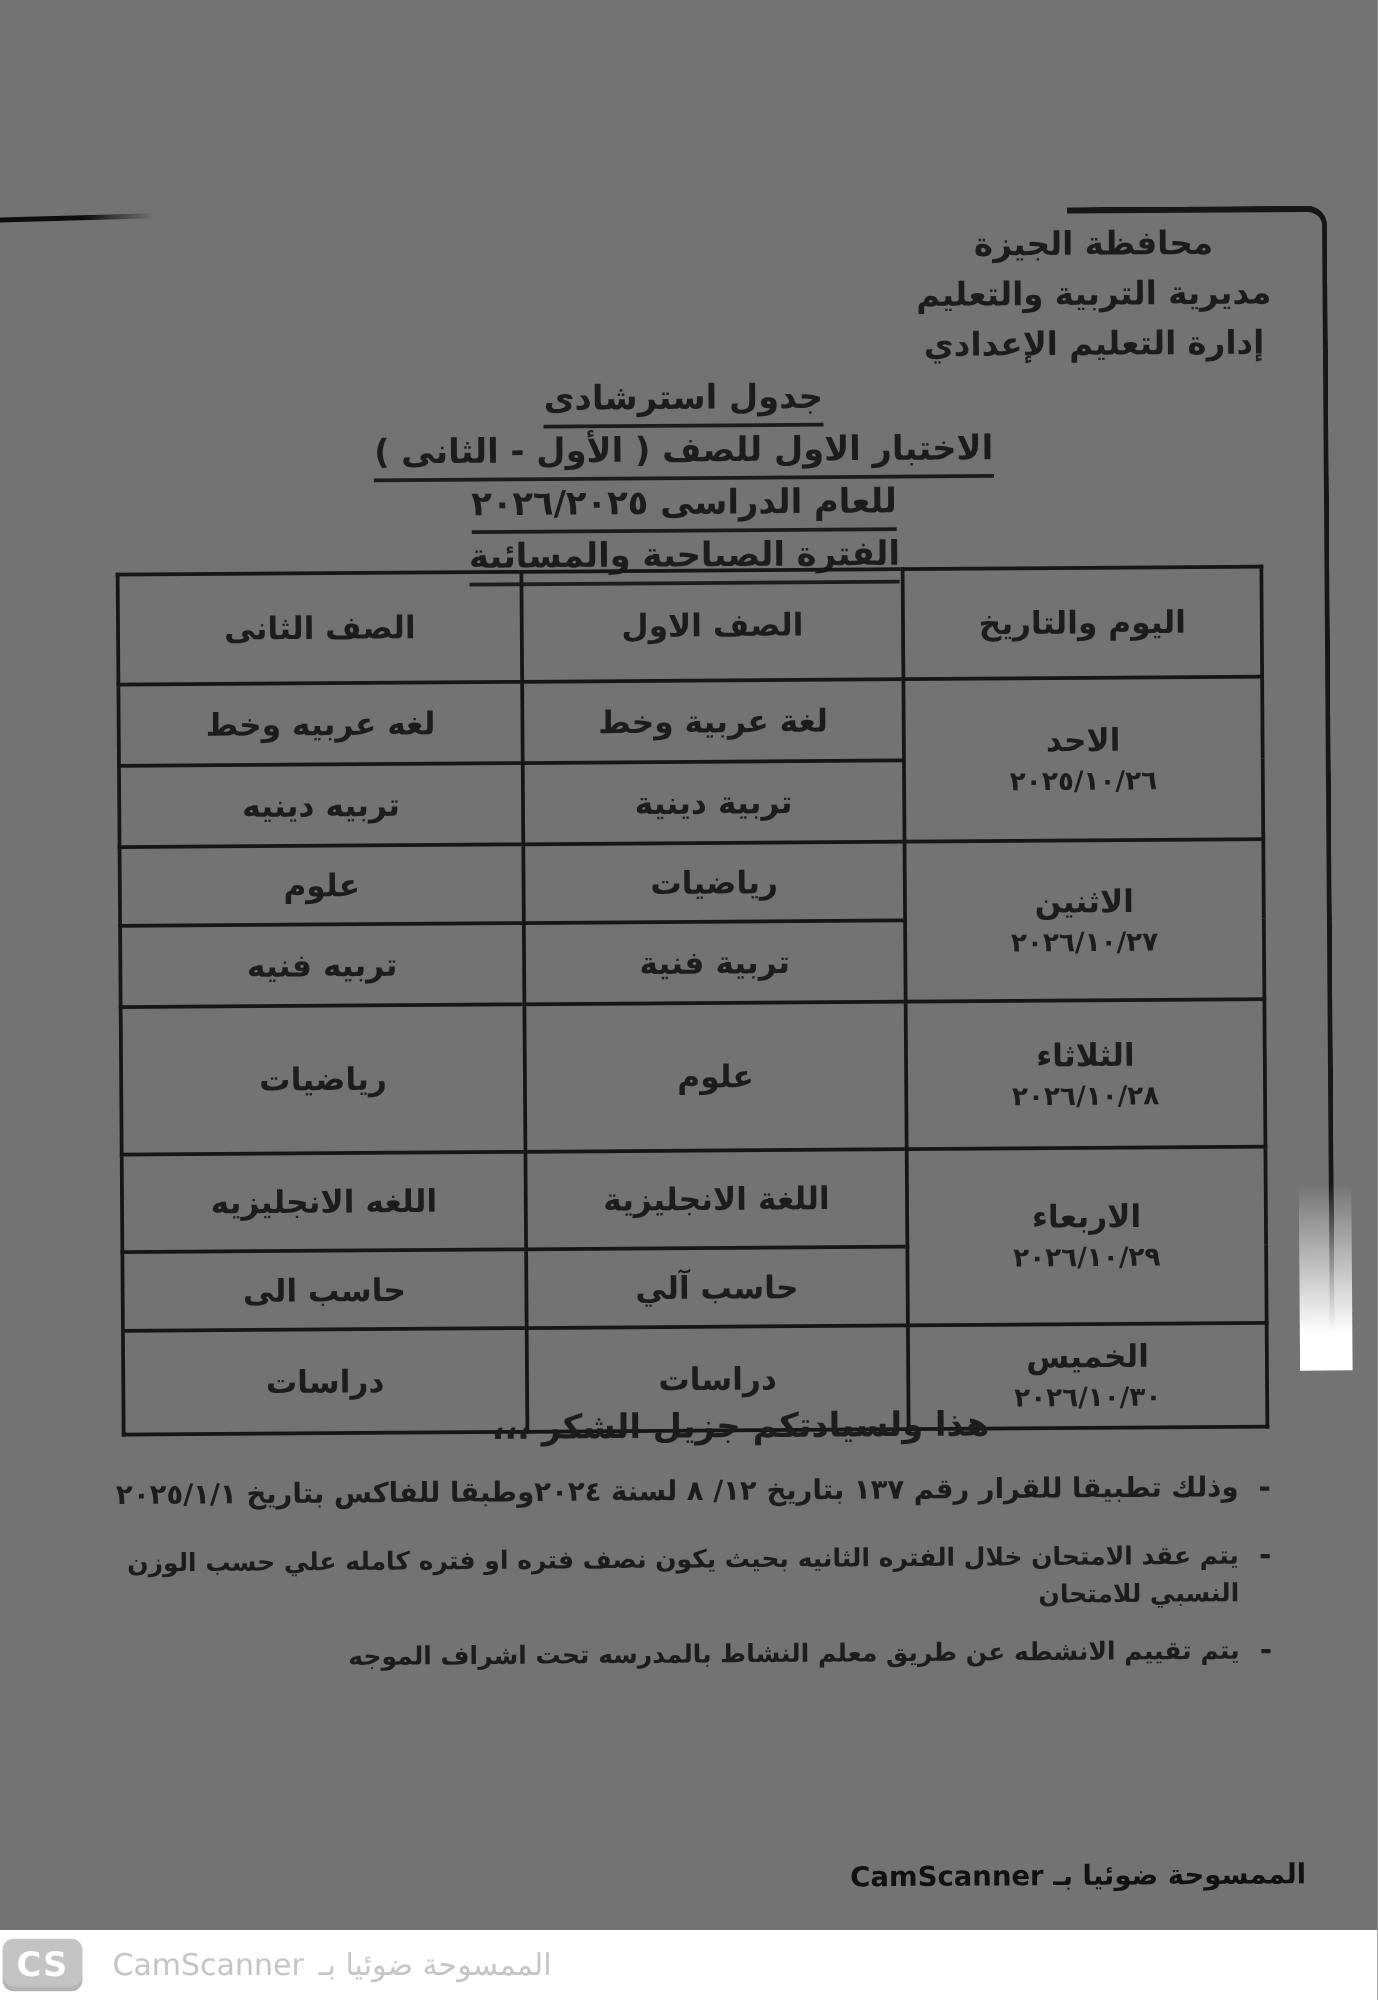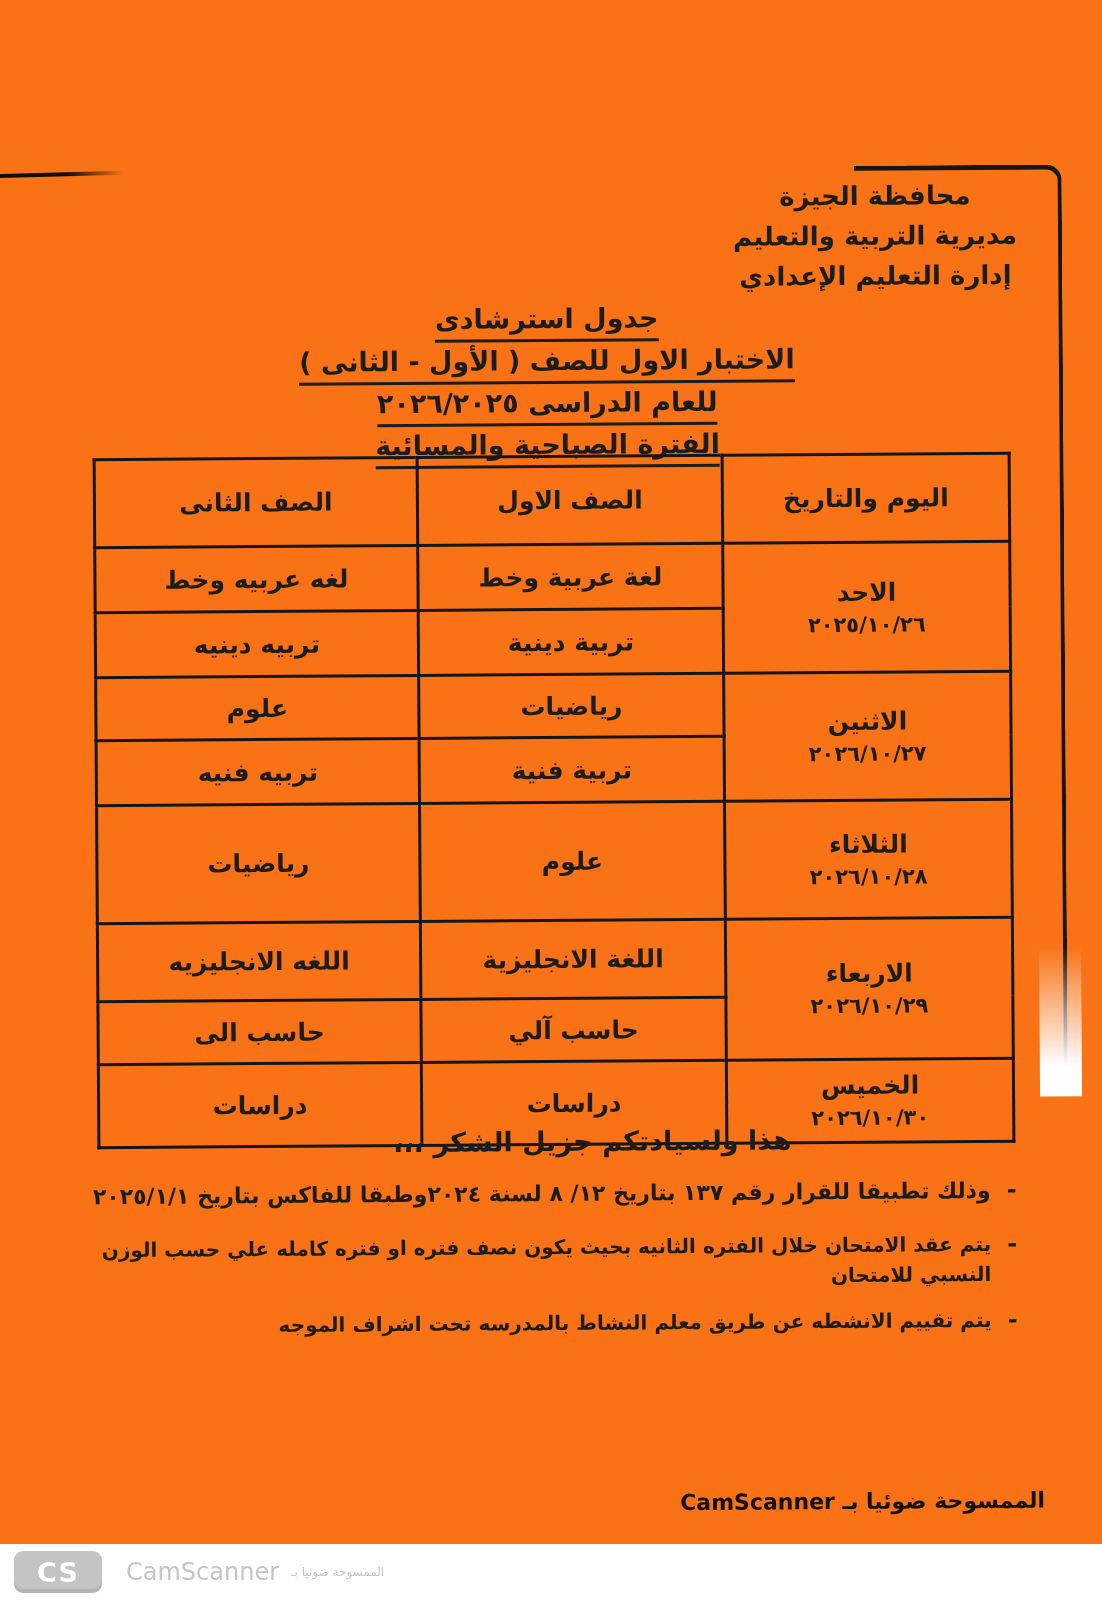--- a/index.html
+++ b/index.html
@@ -1,17 +1,17 @@
 <!DOCTYPE html>
 <html><head>
 <meta charset="utf-8">
 <style>
   html,body{margin:0;padding:0;}
   body{background:#e8e8e8;font-family:"DejaVu Sans",sans-serif;}
-  #page{position:relative;width:1102px;height:1600px;background:#f97316;overflow:hidden;margin:0 auto;}
+  #page{position:relative;width:1102px;height:1600px;background:#737373;overflow:hidden;margin:0 auto;}
   #scan-content{position:absolute;inset:0;transform:rotate(-0.4deg);transform-origin:551px 800px;color:#1c1c1c;}
 
   
   .edge-topleft{position:absolute;top:169px;left:0;width:128px;height:4px;
     background:linear-gradient(to right,#0d0d0d 55%,rgba(13,13,13,0));transform:rotate(-1.2deg);}
   .edge-bracket{position:absolute;top:168px;left:858px;width:204px;height:925px;
     border-top:5px solid #161616;border-right:4px solid #161616;border-top-right-radius:16px;}
   .edge-fade{position:absolute;top:950px;left:1038px;width:42px;height:150px;
     background:linear-gradient(to bottom,rgba(255,255,255,0),#ffffff 80%);}
 
@@ -48,25 +48,25 @@
   .note1{margin-bottom:22px;} .note1 .ntext{font-size:22px;line-height:32px;}
   .note2{margin-bottom:16px;} .note2 .ntext{font-size:20px;line-height:30px;}
   .note3 .ntext{font-size:20px;line-height:30px;}
 
   
   .scan-stamp{position:absolute;top:1491px;right:62px;direction:rtl;font-weight:bold;font-size:22px;color:#111;}
 
   
   .footer-bar{position:absolute;left:0;bottom:0;width:1102px;height:56px;background:#ffffff;
     display:flex;align-items:center;}
-  .cs-badge{width:88px;height:42px;margin-left:14px;background:#c4c4c4;border-radius:9px;
+  .cs-badge{width:64px;height:42px;margin-left:2px;background:#c4c4c4;border-radius:9px;
     box-shadow:inset 0 -4px 0 rgba(0,0,0,0.08);display:flex;align-items:center;justify-content:center;
     color:#ffffff;font-weight:bold;font-size:27px;letter-spacing:1px;}
   .cs-brand{margin-left:24px;color:#c5c5c5;font-size:24px;font-weight:normal;}
-  .cs-text{margin-left:12px;color:#c5c5c5;font-size:12px;direction:rtl;}
+  .cs-text{margin-left:12px;color:#c5c5c5;font-size:24px;direction:rtl;}
 </style>
 </head>
 <body>
 
 <div id="page">
   <div id="scan-content">
 
     <div class="edge-topleft"></div>
     <div class="edge-bracket"></div>
     <div class="edge-fade"></div>

